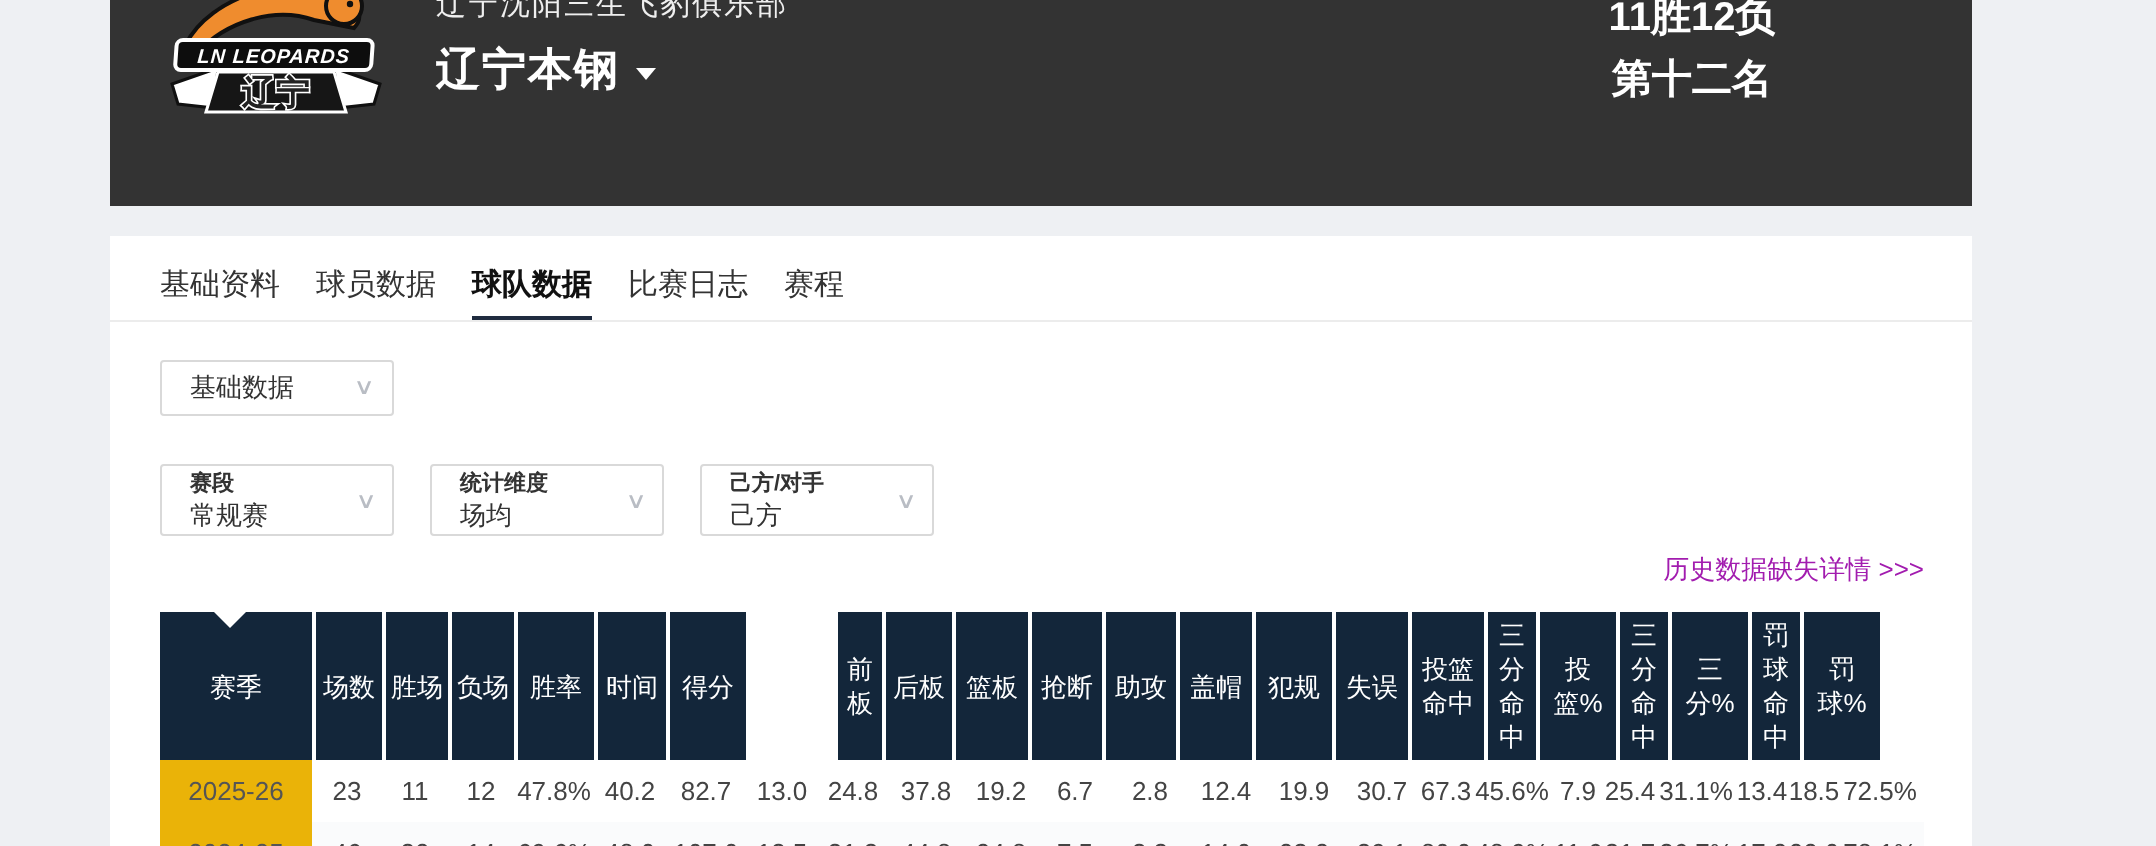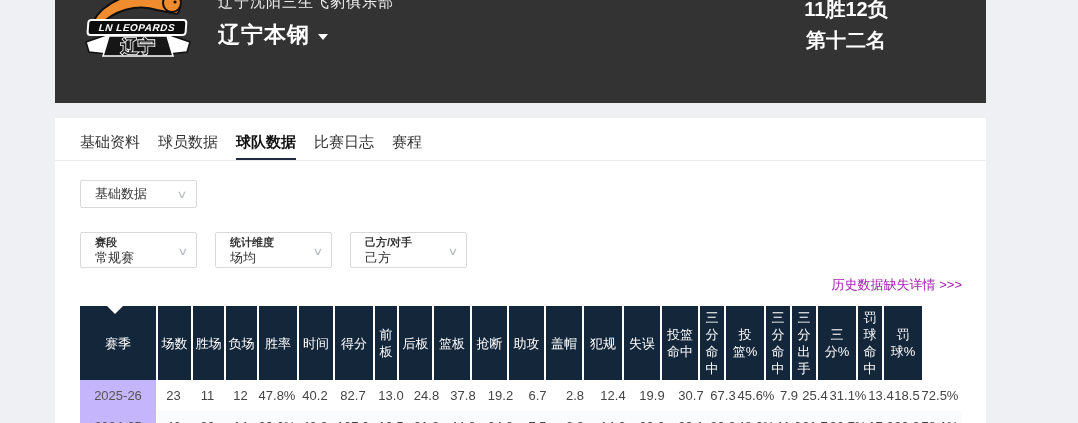--- a/index.html
+++ b/index.html
@@ -93,21 +93,21 @@
     min-height:54px; padding:3px 2px; word-break:break-all;
     border-left:2px solid #fff;
   }
   .th:first-child { border-left:none; }
   .t-body .tr { display:flex; background:#fff; }
   .t-body .tr.alt { background:#fafbfc; }
   .td {
     flex:none; font-size:13px; color:#444; text-align:center;
     height:31px; line-height:31px; overflow:hidden;
   }
-  .td.season { background:#c4b5fd; color:#555; }
+  .td.season { background:#eab308; color:#555; }
 
   
   .logo svg { width:106px; height:80px; display:block; }
 </style>
 </head>
 <body>
 
 <div class="dark-header">
 
   <div class="logo">
@@ -183,33 +183,32 @@
   <div class="stats-table">
     <div class="notch"></div>
     <div class="t-head">
         <div class="th" style="width: 76px;">赛季</div>
         <div class="th" style="width: 35px;">场数</div>
         <div class="th" style="width: 33px;">胜场</div>
         <div class="th" style="width: 33px;">负场</div>
         <div class="th" style="width: 40px;">胜率</div>
         <div class="th" style="width: 36px;">时间</div>
         <div class="th" style="width: 40px;">得分</div>
-        <div class="th" style="width: 24px;">前板</div>
+        <div class="th" style="width: 24px; margin-left: 44px;">前板</div>
         <div class="th" style="width: 35px;">后板</div>
         <div class="th" style="width: 38px;">篮板</div>
         <div class="th" style="width: 37px;">抢断</div>
         <div class="th" style="width: 37px;">助攻</div>
         <div class="th" style="width: 38px;">盖帽</div>
         <div class="th" style="width: 40px;">犯规</div>
         <div class="th" style="width: 38px;">失误</div>
         <div class="th" style="width: 38px;">投篮命中</div>
         <div class="th" style="width: 26px;">三分命中</div>
         <div class="th" style="width: 40px;">投篮%</div>
         <div class="th" style="width: 26px;">三分命中</div>
-        <div class="th" style="width: 26px;">三分出手</div>
         <div class="th" style="width: 40px;">三分%</div>
         <div class="th" style="width: 26px;">罚球命中</div>
         <div class="th" style="width: 40px;">罚球%</div>
       </div>
     <div class="t-body">
         <div class="tr">
           <div class="td season" style="width: 76px;">2025-26</div>
           <div class="td" style="width: 35px;">23</div>
           <div class="td" style="width: 33px;">11</div>
           <div class="td" style="width: 33px;">12</div>

